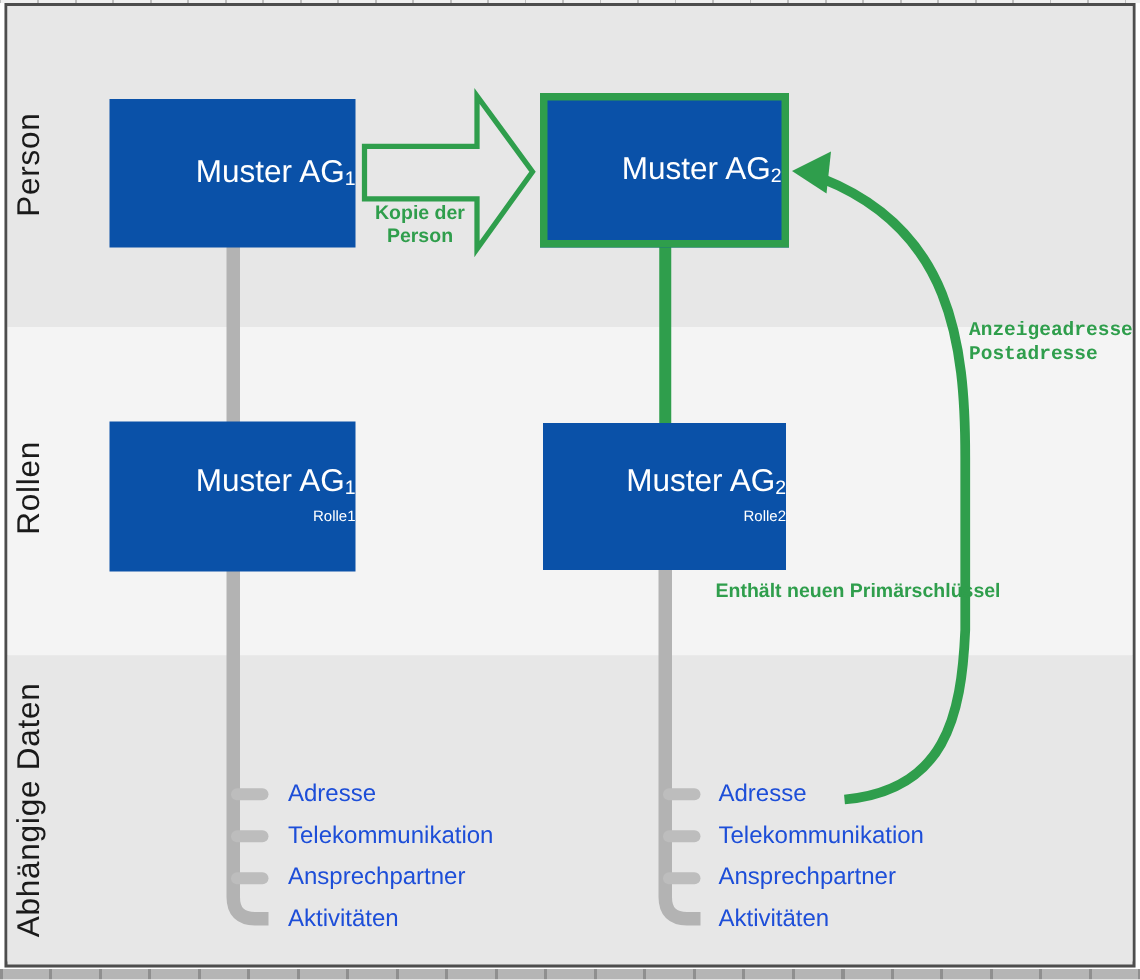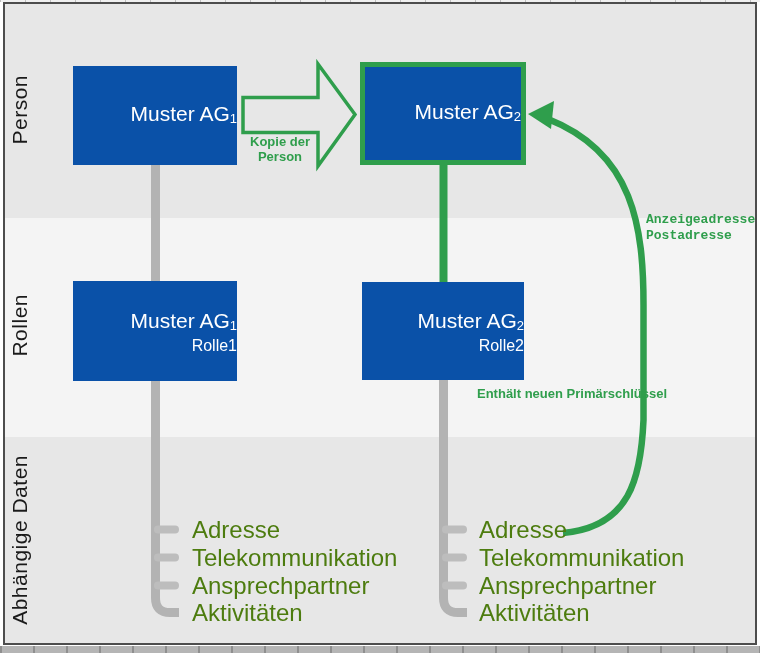--- a/index.html
+++ b/index.html
@@ -48,42 +48,42 @@
   .box {
     position: absolute;
     background: #0a51a8;
     color: #ffffff;
     display: flex; flex-direction: column;
     align-items: flex-end; justify-content: center;
     text-align: center;
   }
   .box .box-line { font-size: 21px; line-height: 24px; }
   .box .sub { font-size: 13px; position: relative; top: 2px; }
-  .box .role-line { font-size: 16px; line-height: 17px; margin-top: 1px; }
+  .box .role-line { font-size: 10px; line-height: 17px; margin-top: 1px; }
   .box-person-left  { left: 73px;  top: 66px;  width: 164px; height: 99px; }
   .box-person-right { left: 360px; top: 62px;  width: 166px; height: 103px; border: 5px solid #2f9e4c; }
   .box-role-left    { left: 73px;  top: 281px; width: 164px; height: 100px; }
   .box-role-right   { left: 362px; top: 282px; width: 162px; height: 98px; }
 
   .green-note {
     position: absolute;
     color: #2f9e4c; font-weight: bold; font-size: 13px; line-height: 16px;
     white-space: nowrap;
   }
   .copy-arrow-label {
     left: 242px; top: 94px; width: 76px;
     text-align: center; line-height: 15px; white-space: normal; margin-top: 40px;
   }
   .address-note { left: 646px; top: 212px; font-family: Liberation Mono, monospace; }
   .primary-key-note { left: 452px; top: 386px; padding-left: 25px; }
 
   .dep-list { position: absolute; top: 516px; }
   .dep-list .dep-item {
     height: 27.8px; display: flex; align-items: center;
-    font-size: 24px; color: #4d7c0f; white-space: nowrap;
+    font-size: 16px; color: #1d4ed8; white-space: nowrap;
   }
   .dep-list-left  { left: 192px; }
   .dep-list-right { left: 479px; }
 </style>
 </head>
 <body>
 
 <div class="top-strip"></div>
 
 <div class="frame">

